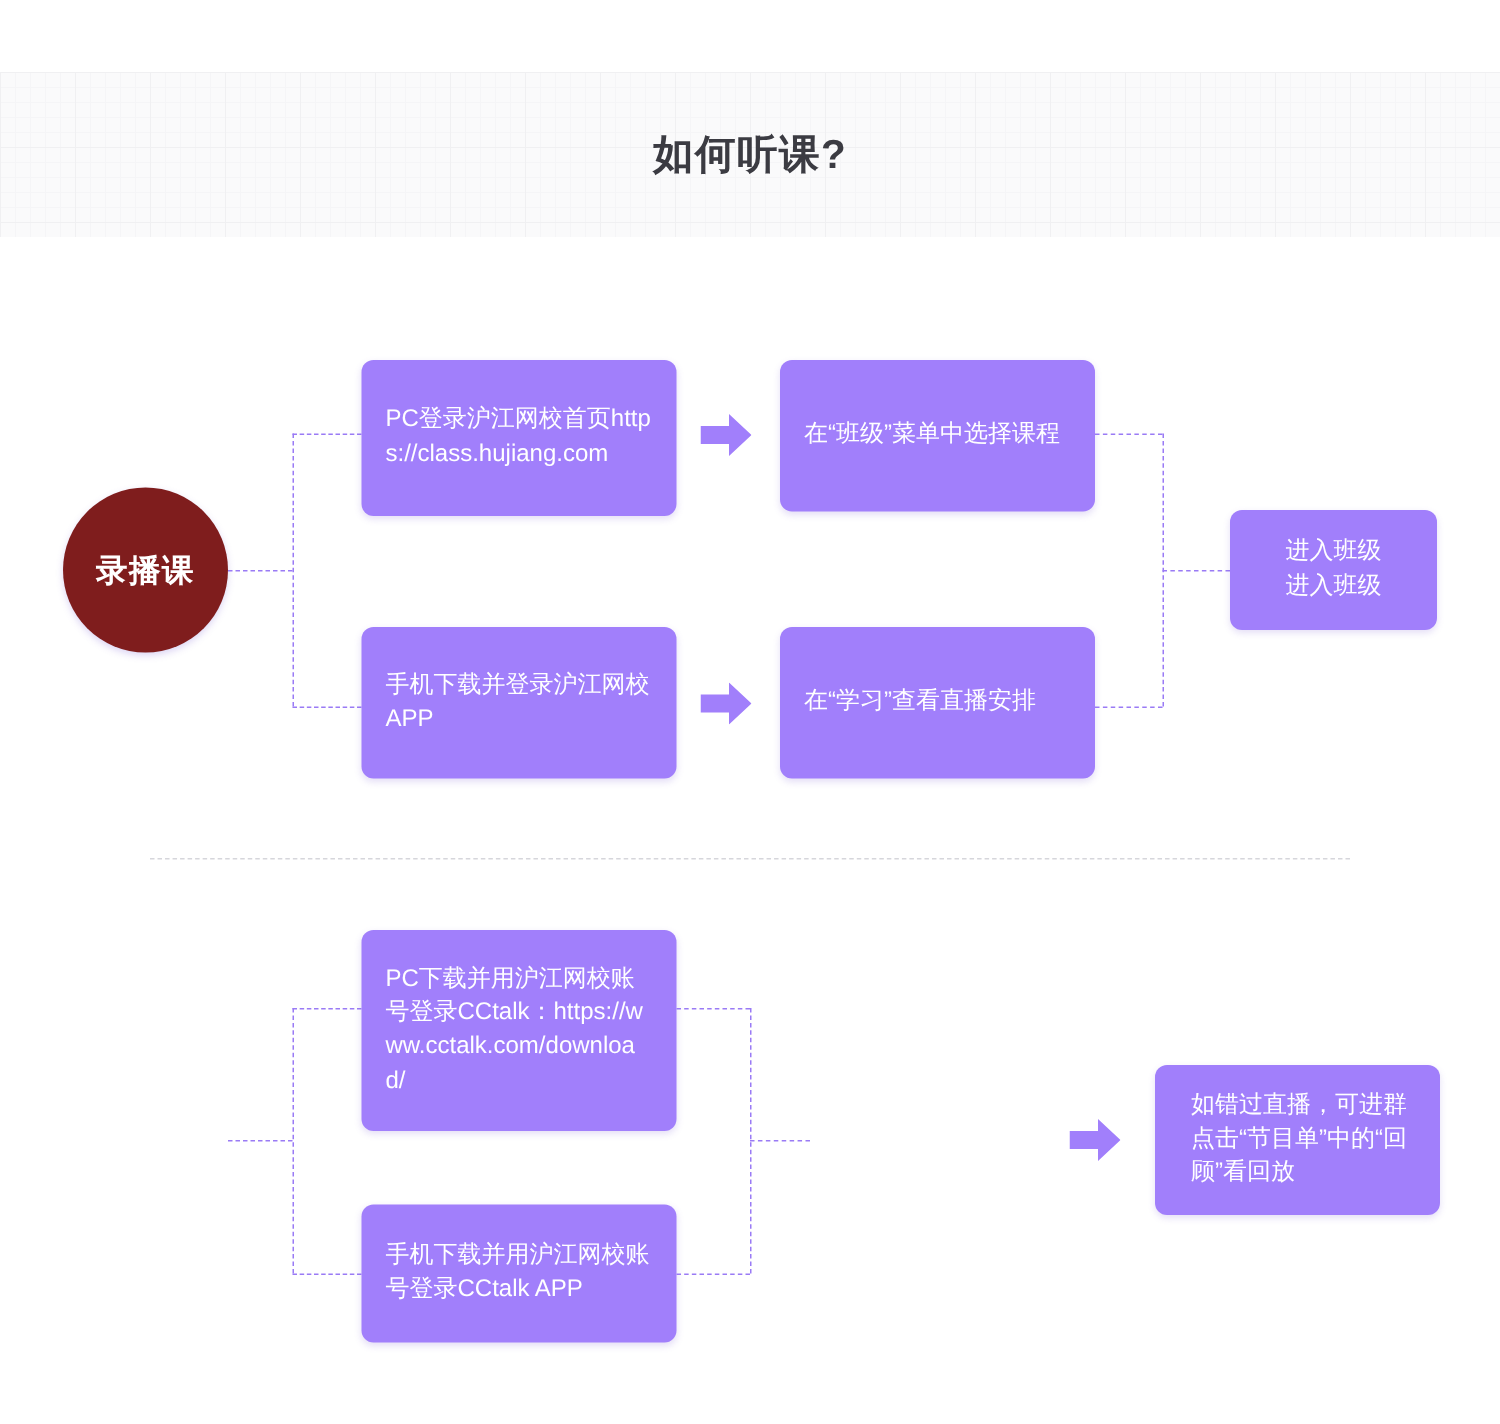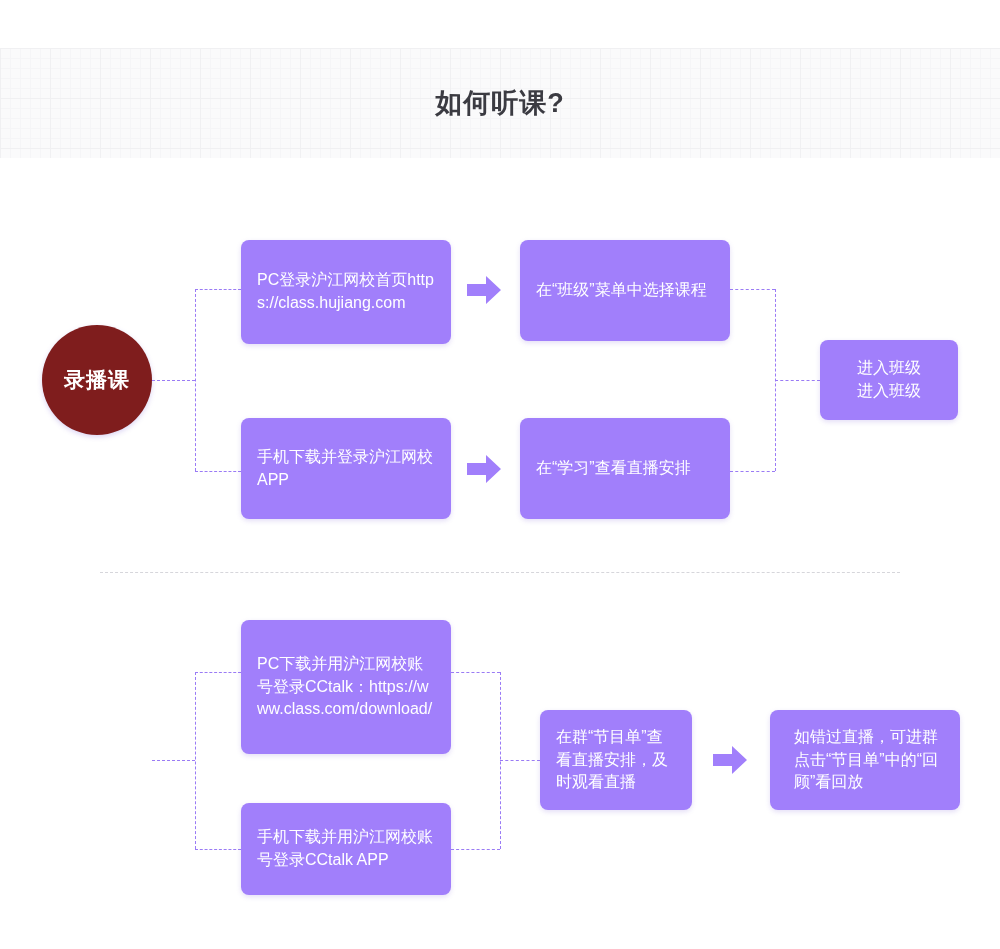--- a/index.html
+++ b/index.html
@@ -172,35 +172,32 @@
 
   <div class="section-divider" style="left:100px; top:572px; width:800px;"></div>
 
 
   <div class="conn conn-h" style="left:152px; top:760px; width:43px;"></div>
   <div class="conn conn-v" style="left:195px; top:672px; height:177px;"></div>
   <div class="conn conn-h" style="left:195px; top:672px; width:46px;"></div>
   <div class="conn conn-h" style="left:195px; top:849px; width:46px;"></div>
 
   <div class="box-node" style="left:241px; top:620px; width:210px; height:134px;">
-    <span>PC下载并用沪江网校账号登录CCtalk：https://www.class.com/download/</span>
+    <span>PC下载并用沪江网校账号登录CCtalk：https://www.cctalk.com/download/</span>
   </div>
 
   <div class="box-node" style="left:241px; top:803px; width:210px; height:92px;">
     <span>手机下载并用沪江网校账号登录CCtalk APP</span>
   </div>
 
   <div class="conn conn-h" style="left:451px; top:672px; width:49px;"></div>
   <div class="conn conn-h" style="left:451px; top:849px; width:49px;"></div>
   <div class="conn conn-v" style="left:500px; top:672px; height:177px;"></div>
   <div class="conn conn-h" style="left:500px; top:760px; width:40px;"></div>
 
-  <div class="box-node" style="left:540px; top:710px; width:152px; height:100px;">
-    <span>在群“节目单”查看直播安排，及时观看直播</span>
-  </div>
 
   <div class="block-arrow" style="left:713px; top:746px;">
     <svg width="34" height="28" viewBox="0 0 34 28" xmlns="http://www.w3.org/2000/svg">
       <polygon points="0,8 19,8 19,0 34,14 19,28 19,20 0,20" fill="#a17ffb"></polygon>
     </svg>
   </div>
 
   <div class="box-node" style="left:770px; top:710px; width:190px; height:100px;padding-left:24px;">
     <span>如错过直播，可进群点击“节目单”中的“回顾”看回放</span>
   </div>

